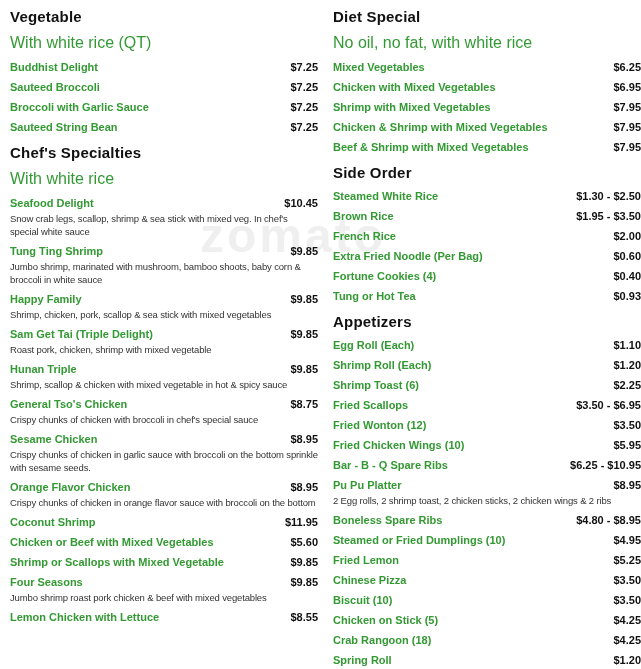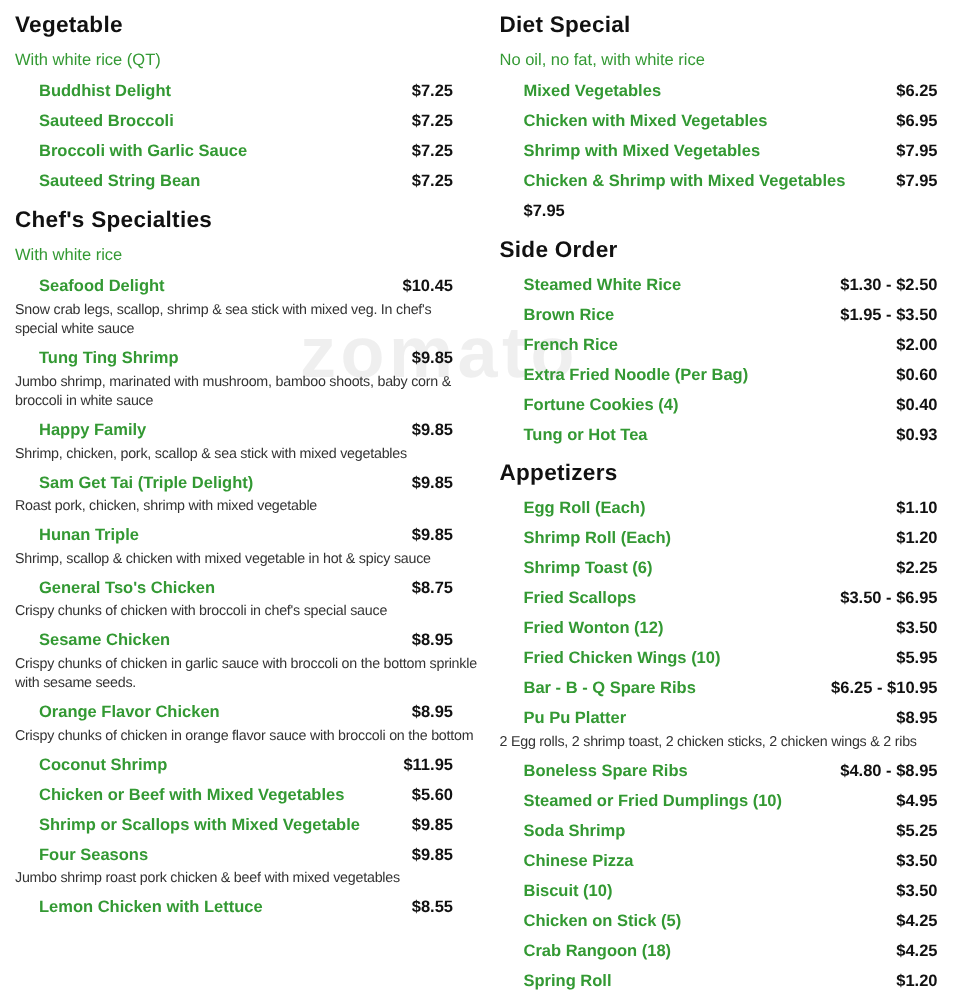--- a/index.html
+++ b/index.html
@@ -26,29 +26,29 @@
   .col { flex: 1; min-width: 0; }
   .section-title {
     font-size: 15px;
     font-weight: 700;
     color: var(--heading);
     margin: 10px 0 9px;
     letter-spacing: 0.2px;
   }
   .col > .section-title:first-child { margin-top: 0; }
   .section-note {
-    font-size: 11px;
+    font-size: 16px;
     color: var(--green);
     margin: 0 0 9px;
   }
   .item-row {
     display: flex;
     justify-content: space-between;
     align-items: baseline;
-    margin: 0 16px 7px;
+    margin: 0 0 7px;
     line-height: 13px;
   }
   .item-row.has-desc { margin-bottom: 2px; }
   .item-name {
     font-size: 11px;
     font-weight: 700;
     color: var(--green);
     padding-right: 8px;
   }
   .item-price {
@@ -178,20 +178,21 @@
       </div>
       <div class="item-row">
         <span class="item-name">Shrimp with Mixed Vegetables</span>
         <span class="item-price">$7.95</span>
       </div>
       <div class="item-row">
         <span class="item-name">Chicken &amp; Shrimp with Mixed Vegetables</span>
         <span class="item-price">$7.95</span>
       </div>
       <div class="item-row">
+        <span class="item-name">Beef &amp; Shrimp with Mixed Vegetables</span>
         <span class="item-price">$7.95</span>
       </div>
       <div class="section-title">Side Order</div>
       <div class="item-row">
         <span class="item-name">Steamed White Rice</span>
         <span class="item-price">$1.30 - $2.50</span>
       </div>
       <div class="item-row">
         <span class="item-name">Brown Rice</span>
         <span class="item-price">$1.95 - $3.50</span>
@@ -248,21 +249,21 @@
       <div class="item-desc">2 Egg rolls, 2 shrimp toast, 2 chicken sticks, 2 chicken wings &amp; 2 ribs</div>
       <div class="item-row">
         <span class="item-name">Boneless Spare Ribs</span>
         <span class="item-price">$4.80 - $8.95</span>
       </div>
       <div class="item-row">
         <span class="item-name">Steamed or Fried Dumplings (10)</span>
         <span class="item-price">$4.95</span>
       </div>
       <div class="item-row">
-        <span class="item-name">Soda Shrimp</span>
+        <span class="item-name">Fried Lemon</span>
         <span class="item-price">$5.25</span>
       </div>
       <div class="item-row">
         <span class="item-name">Chinese Pizza</span>
         <span class="item-price">$3.50</span>
       </div>
       <div class="item-row">
         <span class="item-name">Biscuit (10)</span>
         <span class="item-price">$3.50</span>
       </div>

